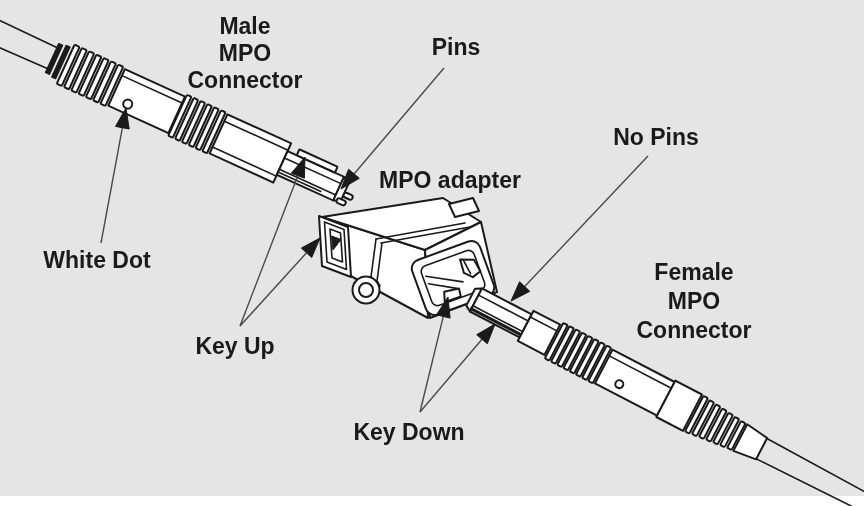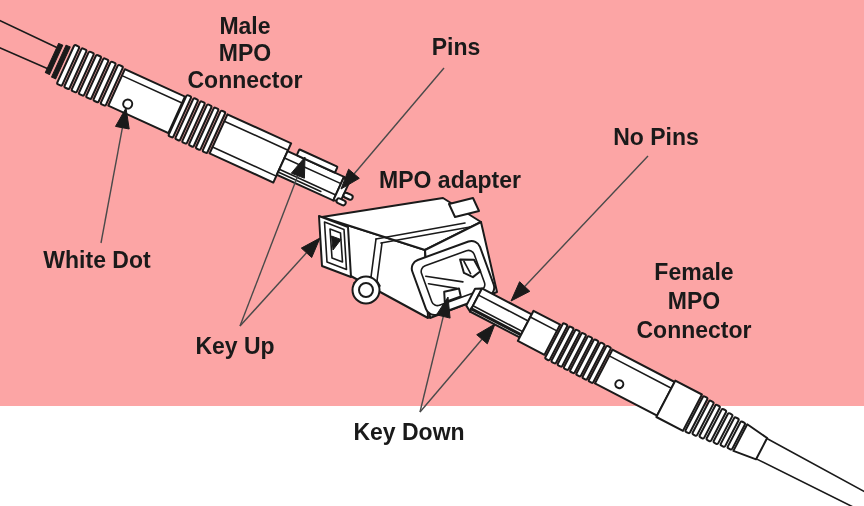--- a/index.html
+++ b/index.html
@@ -2,21 +2,21 @@
 <html><head>
 <meta charset="utf-8">
 <style>
   html, body { margin: 0; padding: 0; }
   body {
     width: 864px; height: 506px;
     background: #ffffff;
     font-family: "Liberation Sans", sans-serif;
     overflow: hidden;
   }
-  .stage { position: relative; width: 864px; height: 406px; background:#fca5a5; }
+  .stage { position: relative; width: 864px; height: 496px; background:#e5e5e5; }
   svg { display: block; }
   .art      { fill: #ffffff; stroke: #1a1a1a; stroke-width: 2; stroke-linejoin: round; stroke-linecap: round; }
   .art-thin { fill: none;    stroke: #1a1a1a; stroke-width: 1.6; stroke-linejoin: round; stroke-linecap: round; }
   .art-dark { fill: #1a1a1a; stroke: #1a1a1a; stroke-width: 1; stroke-linejoin: round; }
   .leader   { fill: none;    stroke: #4a4a4a; stroke-width: 1.4; }
   .arrowhead{ fill: #1a1a1a; stroke: #1a1a1a; stroke-width: 1; stroke-linejoin: round; }
   .lbl {
     fill: #1a1a1a;
     font-family: "Liberation Sans", sans-serif;
     font-size: 23px;

